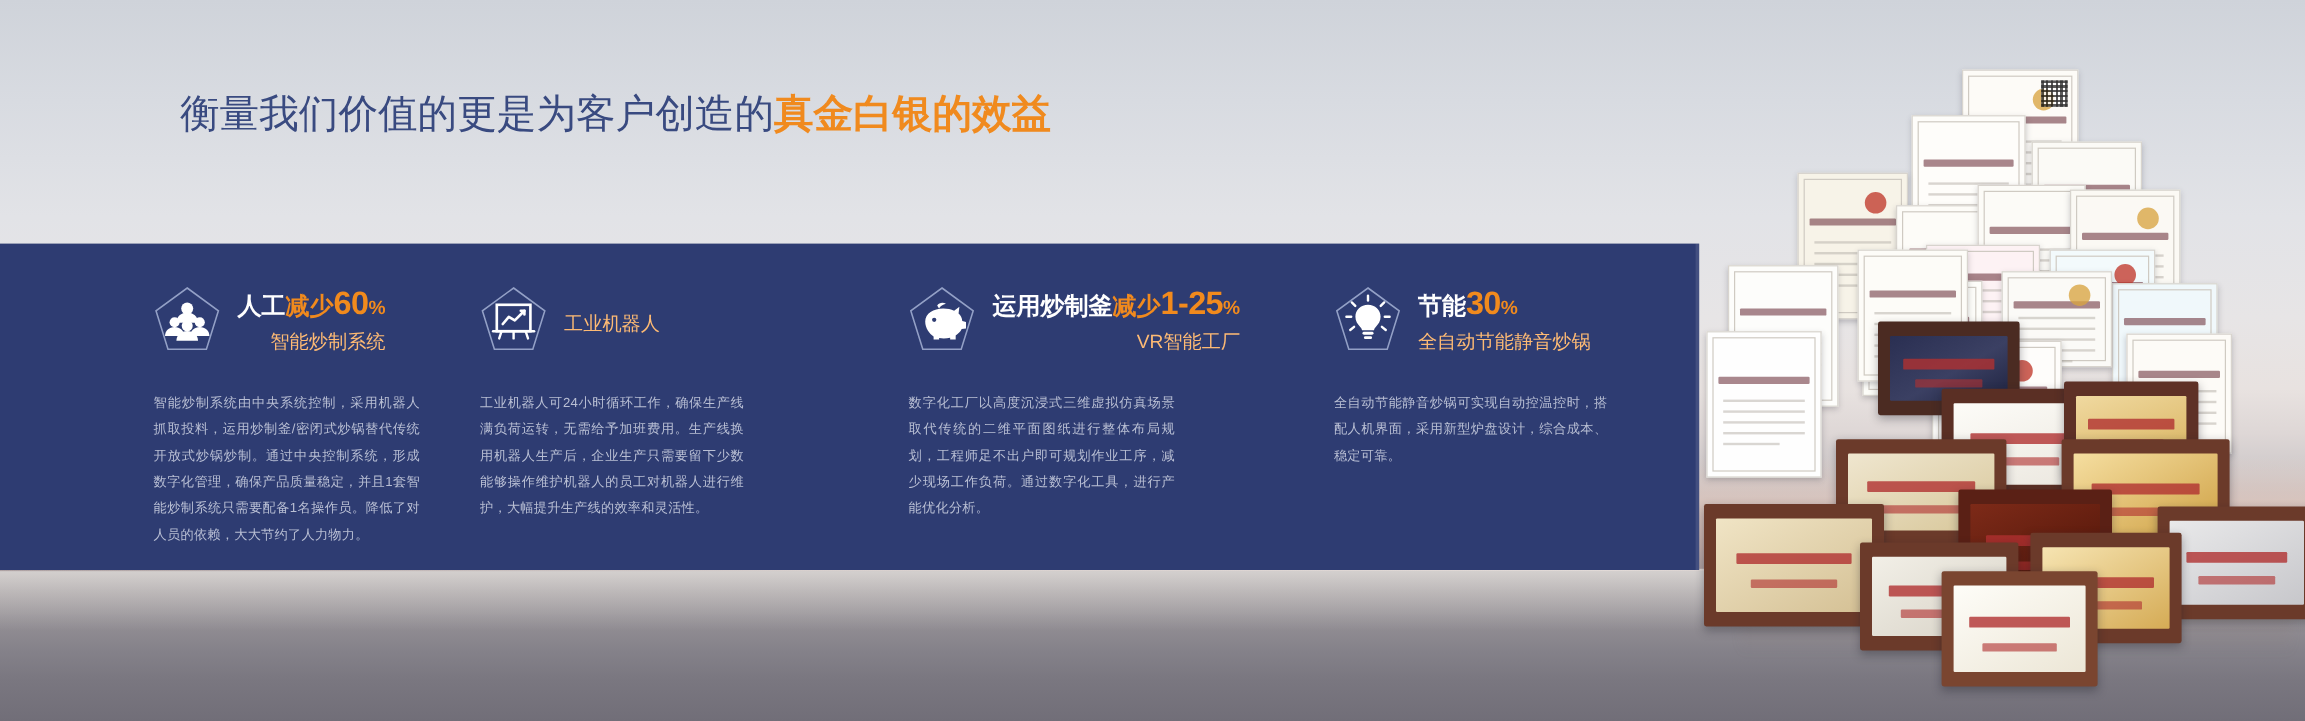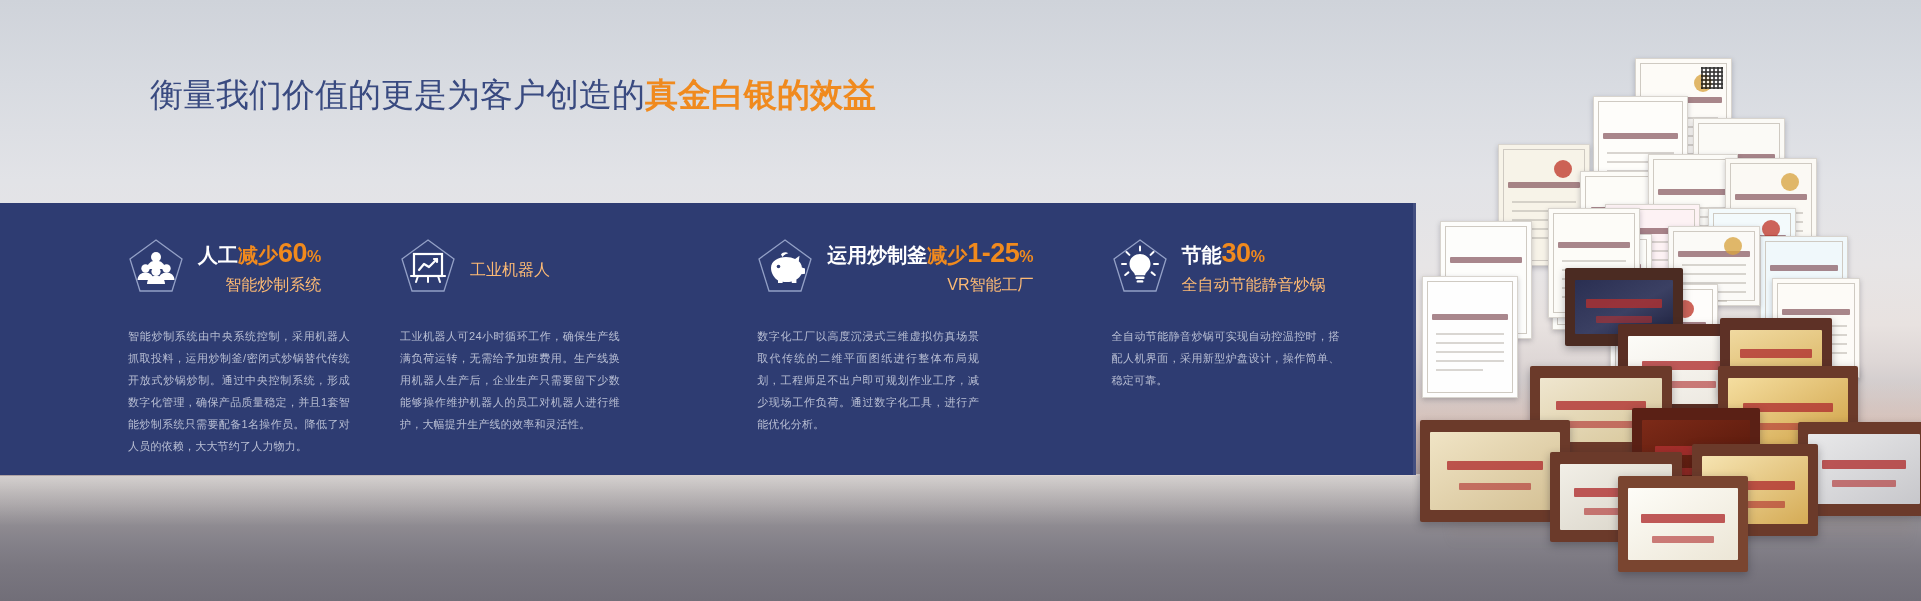--- a/index.html
+++ b/index.html
@@ -565,19 +565,19 @@
                 <line x1="13.2" y1="37" x2="16.4" y2="34.4"></line>
                 <line x1="42.8" y1="37" x2="39.6" y2="34.4"></line>
               </g>
             </svg>
           </span>
           <span class="head-text">
             <span class="stat"><span>节能</span><span class="o"></span><span class="num">30</span><span class="pct">%</span></span>
             <span class="subtitle">全自动节能静音炒锅</span>
           </span>
         </div>
-        <div class="body-text">全自动节能静音炒锅可实现自动控温控时，搭配人机界面，采用新型炉盘设计，操作简单、稳定可靠。</div>
+        <div class="body-text">全自动节能静音炒锅可实现自动控温控时，搭配人机界面，采用新型炉盘设计，综合成本、稳定可靠。</div>
       </div>
 
     </div>
   </div>
 
 </div>
 
 </body></html>

